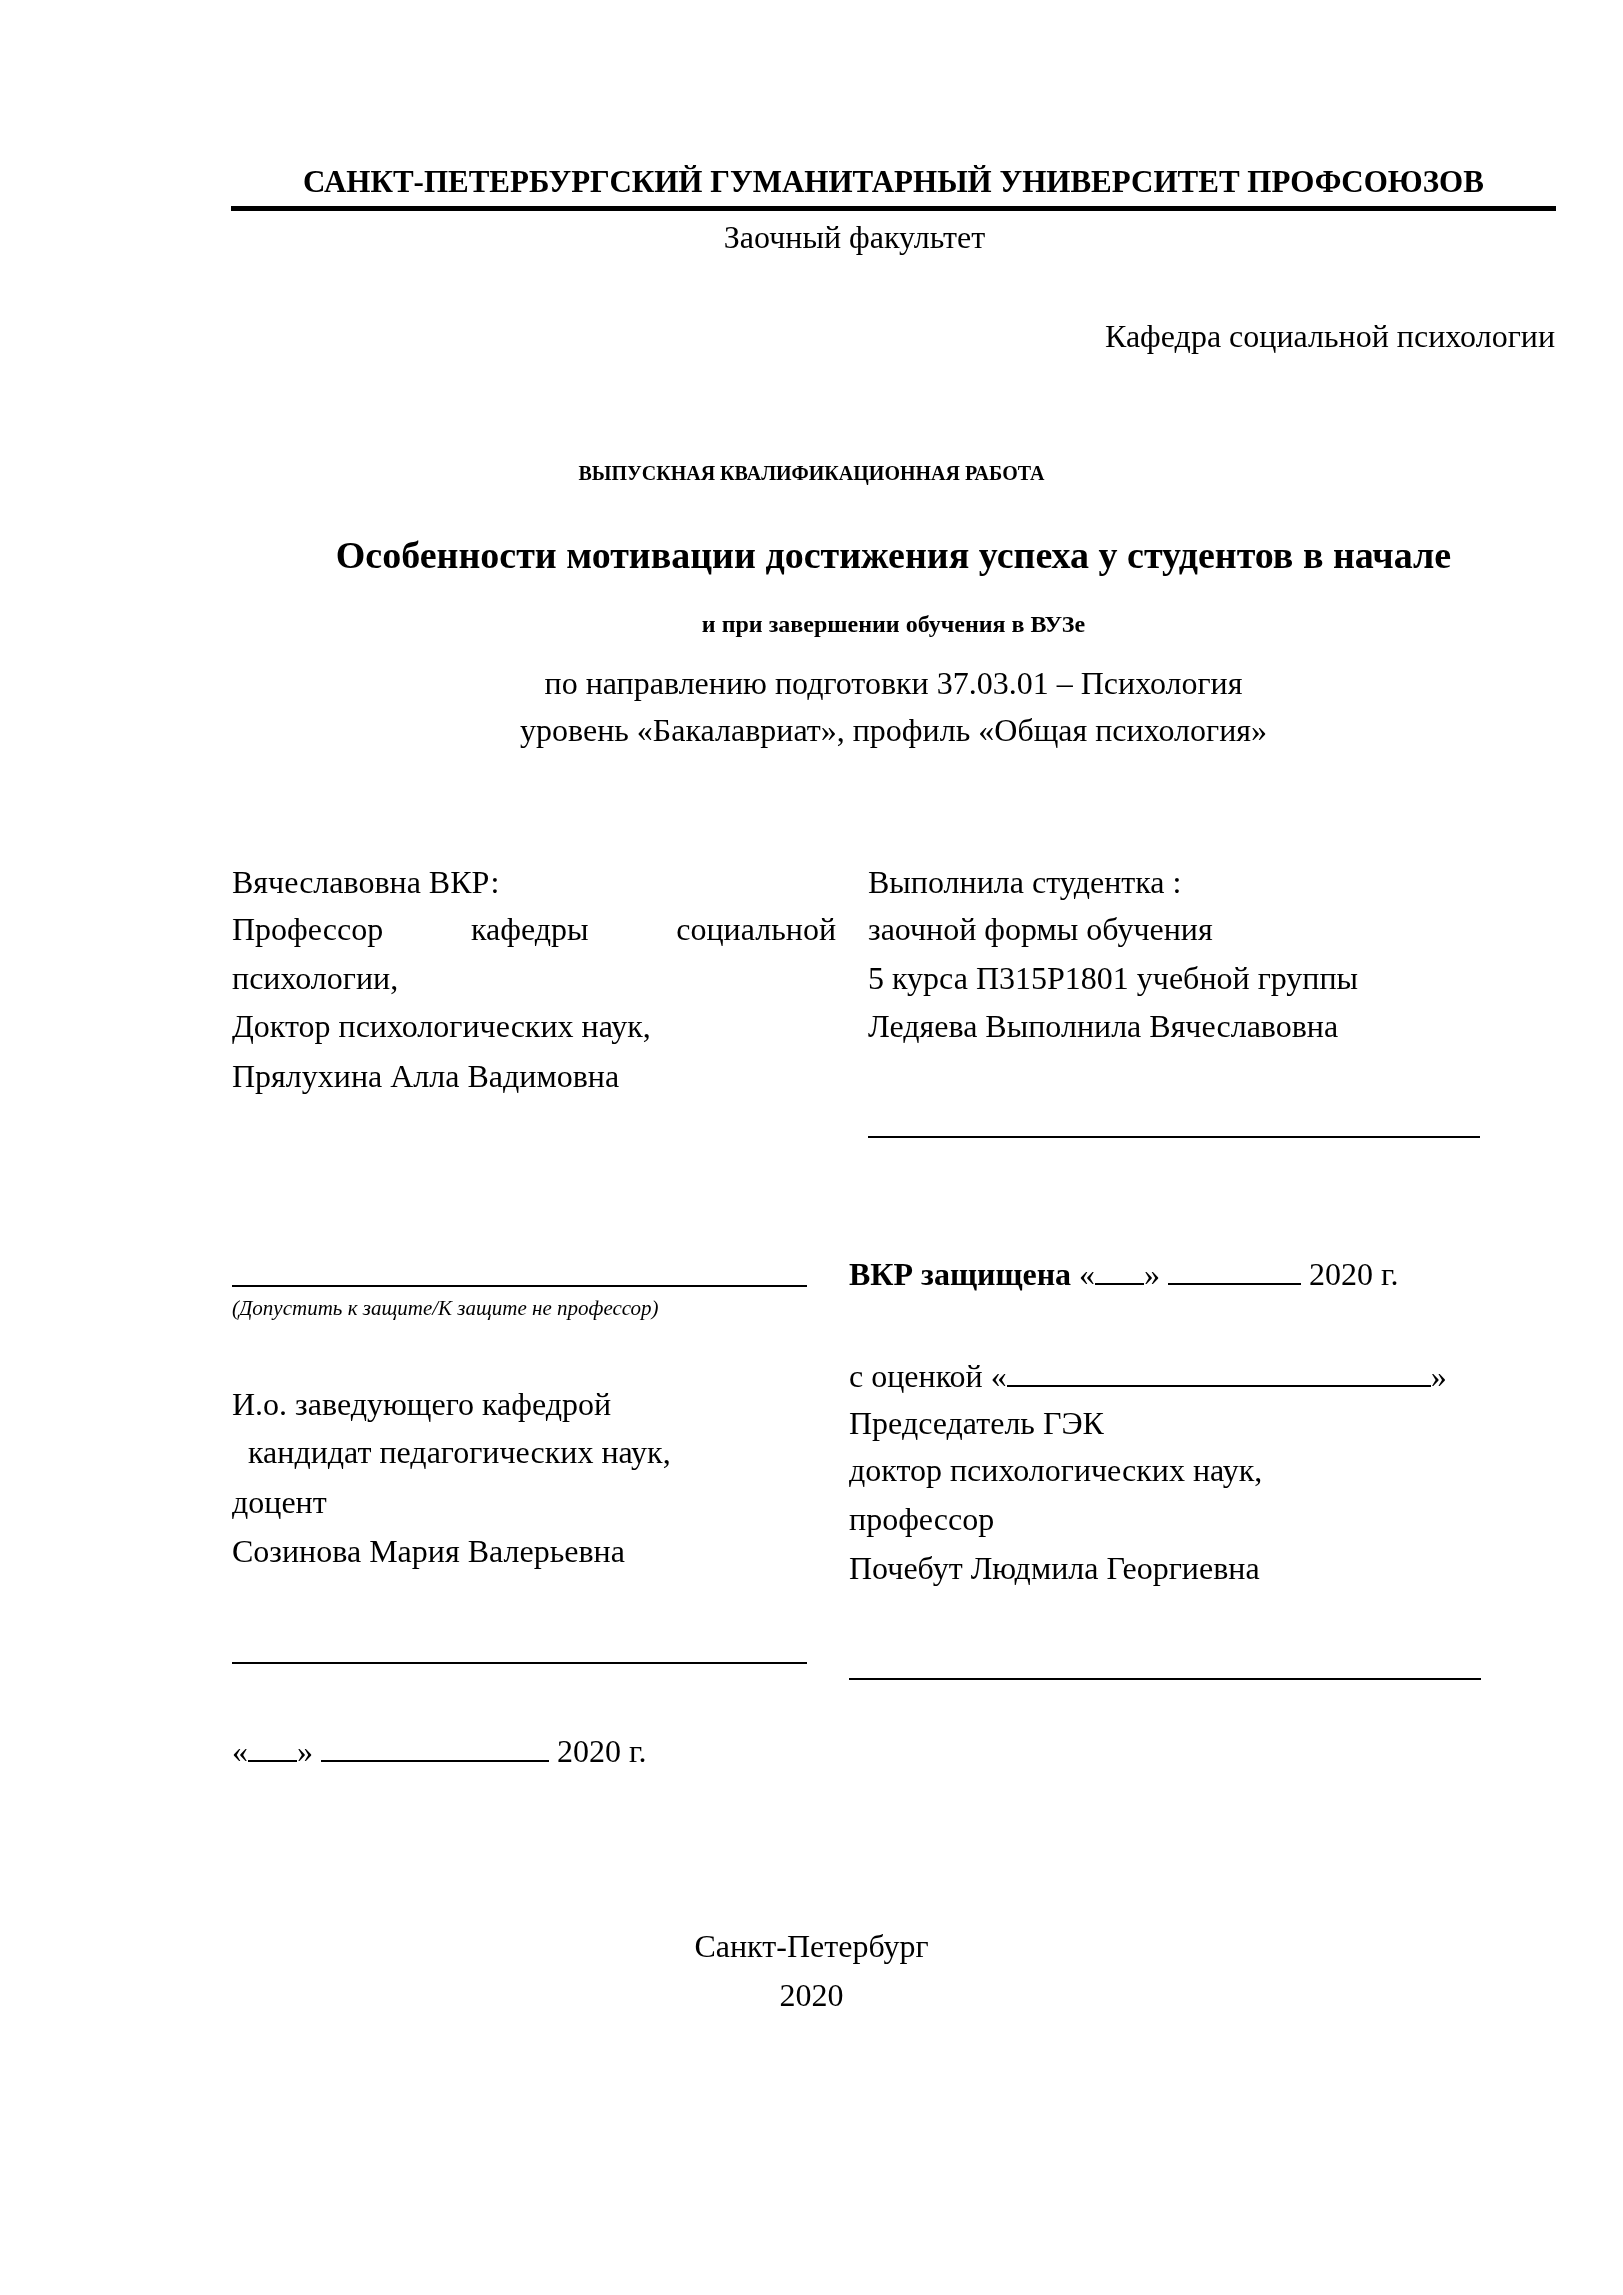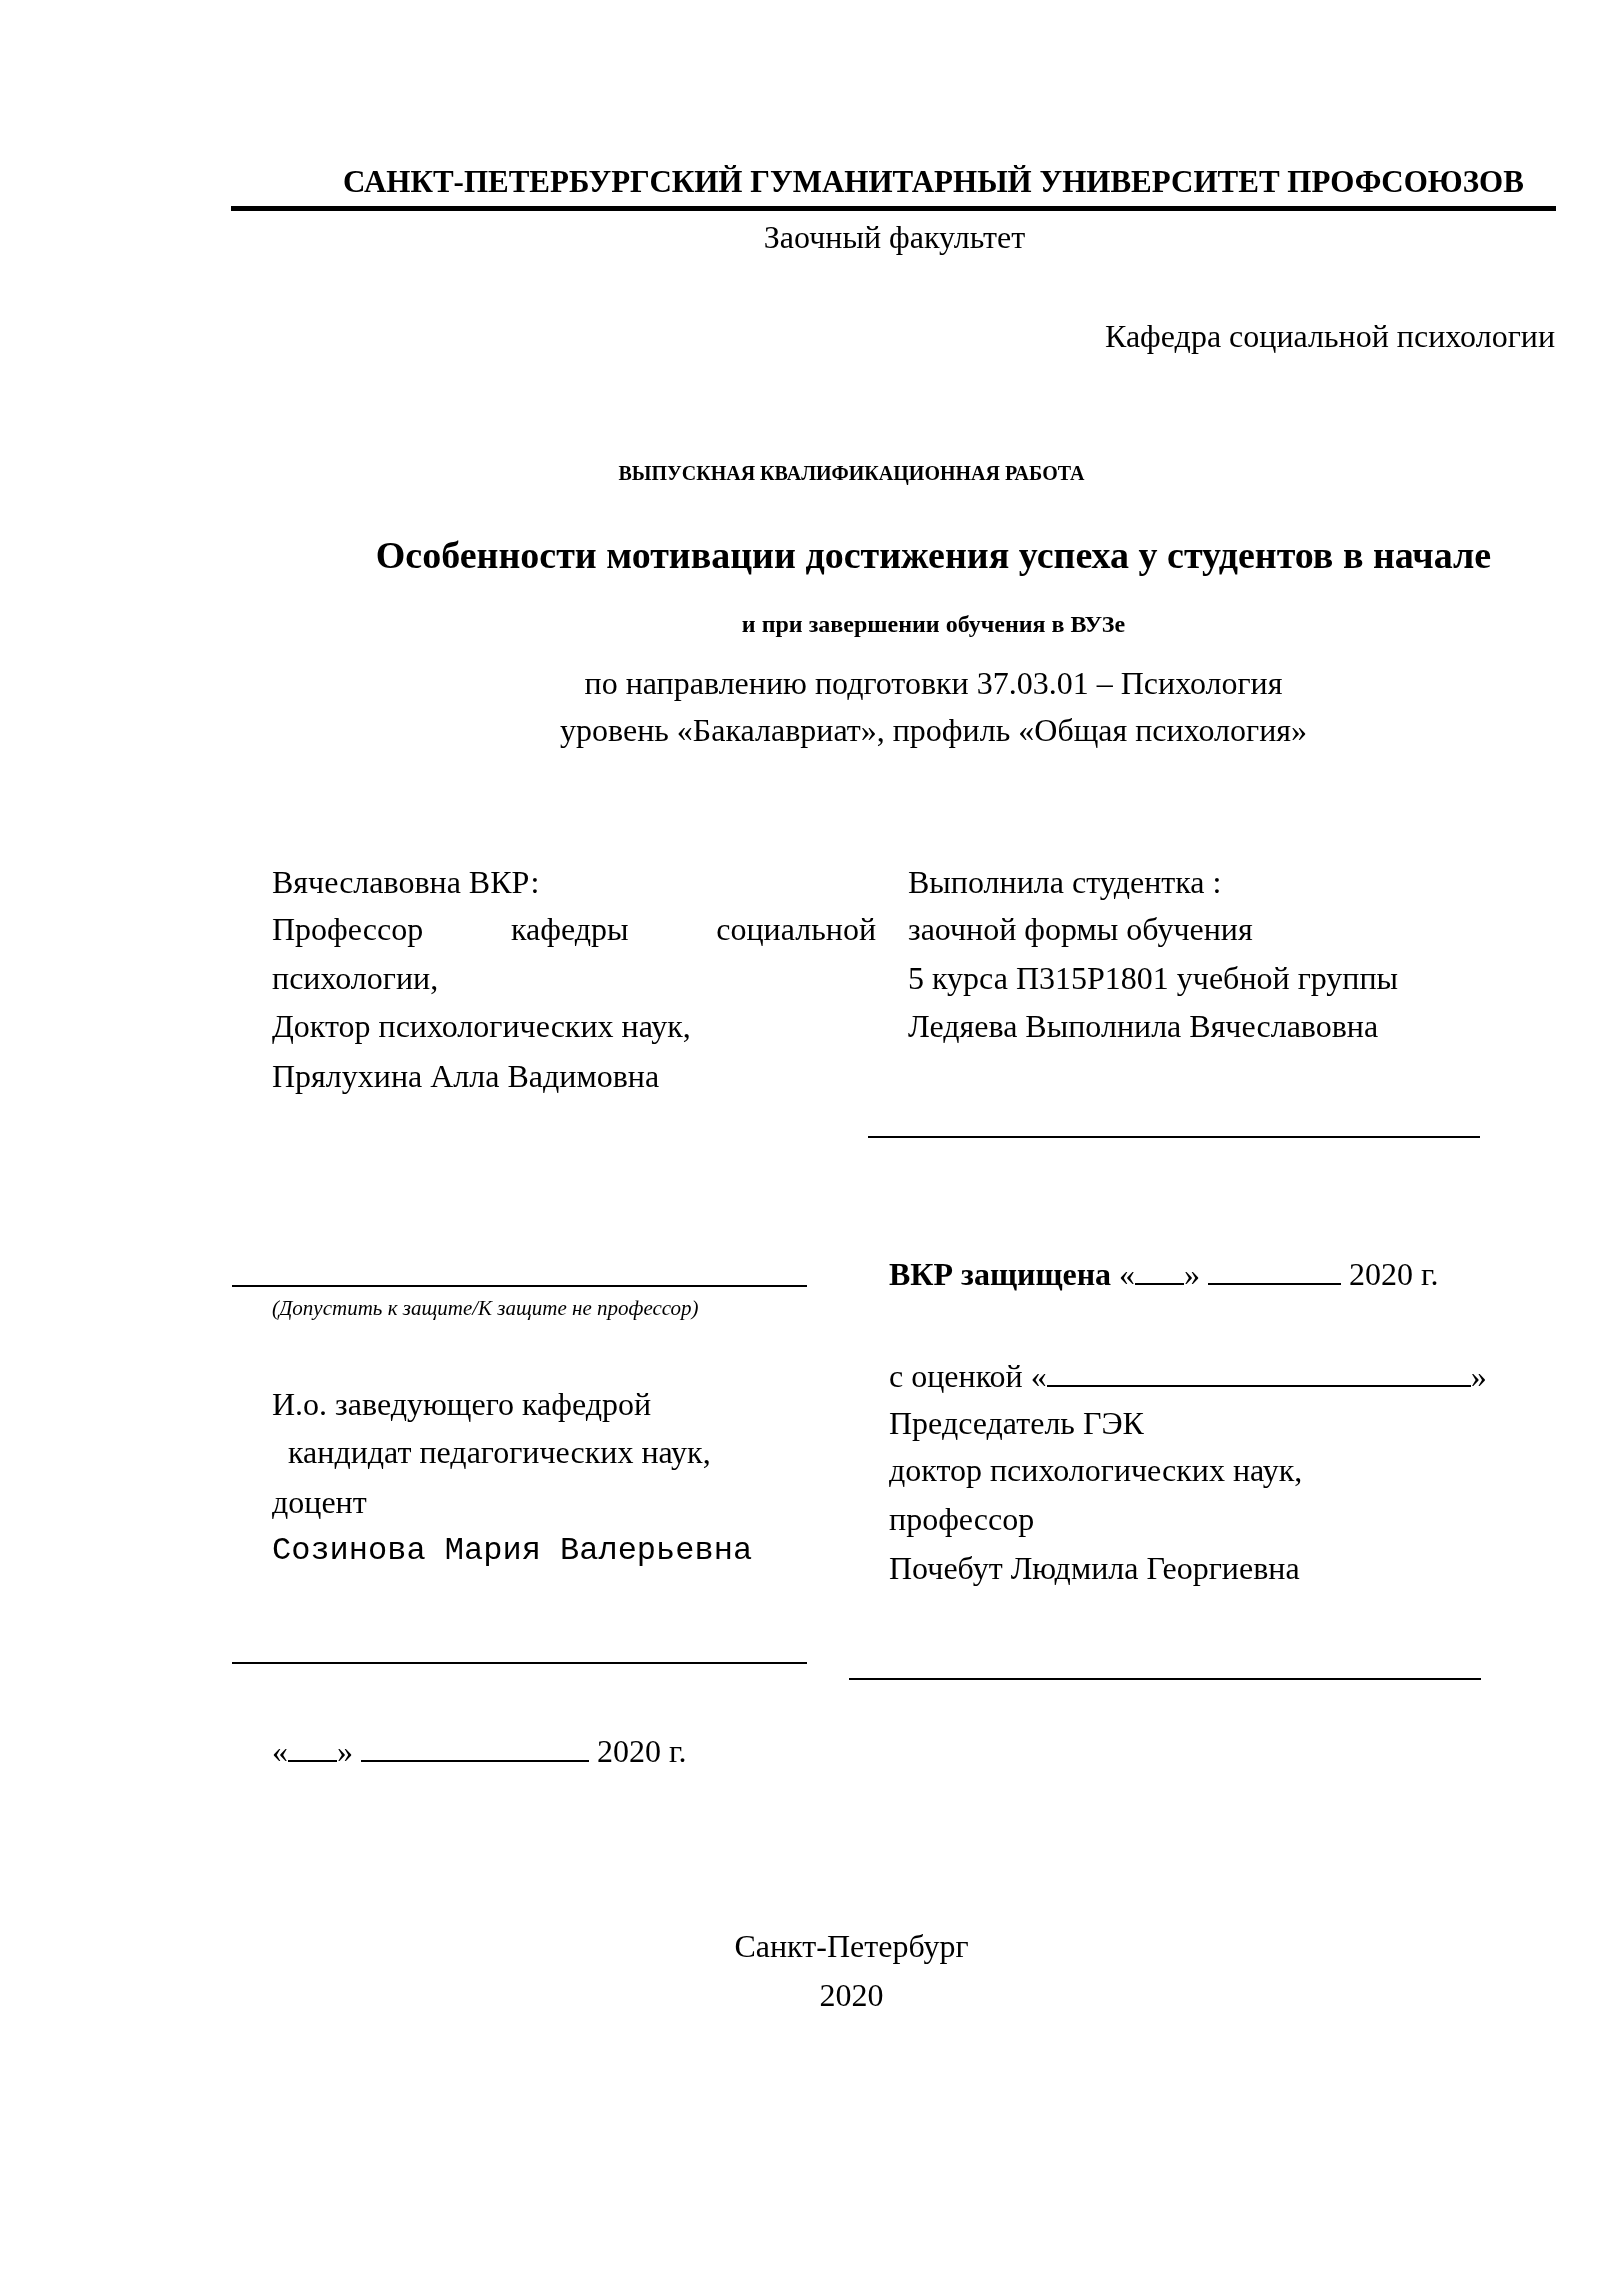--- a/index.html
+++ b/index.html
@@ -1,18 +1,18 @@
 <!DOCTYPE html>
 <html style="font-size:12.6px"><head>
 <meta charset="utf-8">
 <style>
   html, body { margin: 0; padding: 0; background: #ffffff; }
   body { width: 1623px; height: 2295px; position: relative; overflow: hidden;
          font-family: "Liberation Serif", "DejaVu Serif", serif; color: #000; }
-  .abs { position: absolute; white-space: nowrap; line-height: 1; margin-left: 40px; }
+  .abs { position: absolute; white-space: nowrap; line-height: 1; }
   .t { font-size: 32px; }
   .b { font-weight: bold; }
   .c { left: 0; width: 1623px; text-align: center; }
   .line { position: absolute; background: #000; }
   .uline { display: inline-block; border-bottom: 2.4px solid #000; height: 27px; vertical-align: baseline; }
 </style>
 </head>
 <body>
 
 <div class="abs b c" style="top:166px; font-size:31px; left:231px; width:1325px;">САНКТ-ПЕТЕРБУРГСКИЙ ГУМАНИТАРНЫЙ УНИВЕРСИТЕТ ПРОФСОЮЗОВ</div>
@@ -51,21 +51,21 @@
   <span class="uline" style="width:133px;"></span>
   <span>2020 г.</span>
 </div>
 <div class="abs t" style="top:1358px; left:849px;">
   <span>с оценкой «</span><span class="uline" style="width:424px;"></span><span>»</span>
 </div>
 
 <div class="abs t" style="top:1388px; left:232px;">И.о. заведующего кафедрой</div>
 <div class="abs t" style="top:1436px; left:248px;">кандидат педагогических наук,</div>
 <div class="abs t" style="top:1486px; left:232px;">доцент</div>
-<div class="abs t" style="top:1535px; left:232px;font-family:Liberation Mono, monospace;">Созинова Мария Валерьевна</div>
+<div class="abs t" style="top:1535px; left:232px;">Созинова Мария Валерьевна</div>
 <div class="line" style="left:232px; top:1662px; width:575px; height:2.4px;"></div>
 
 <div class="abs t" style="top:1407px; left:849px;">Председатель ГЭК</div>
 <div class="abs t" style="top:1454px; left:849px;">доктор психологических наук,</div>
 <div class="abs t" style="top:1503px; left:849px;">профессор</div>
 <div class="abs t" style="top:1552px; left:849px;">Почебут Людмила Георгиевна</div>
 <div class="line" style="left:849px; top:1678px; width:632px; height:2.4px;"></div>
 
 <div class="abs t" style="top:1733px; left:232px;">
   <span>«</span><span class="uline" style="width:49px;"></span><span>»</span>

